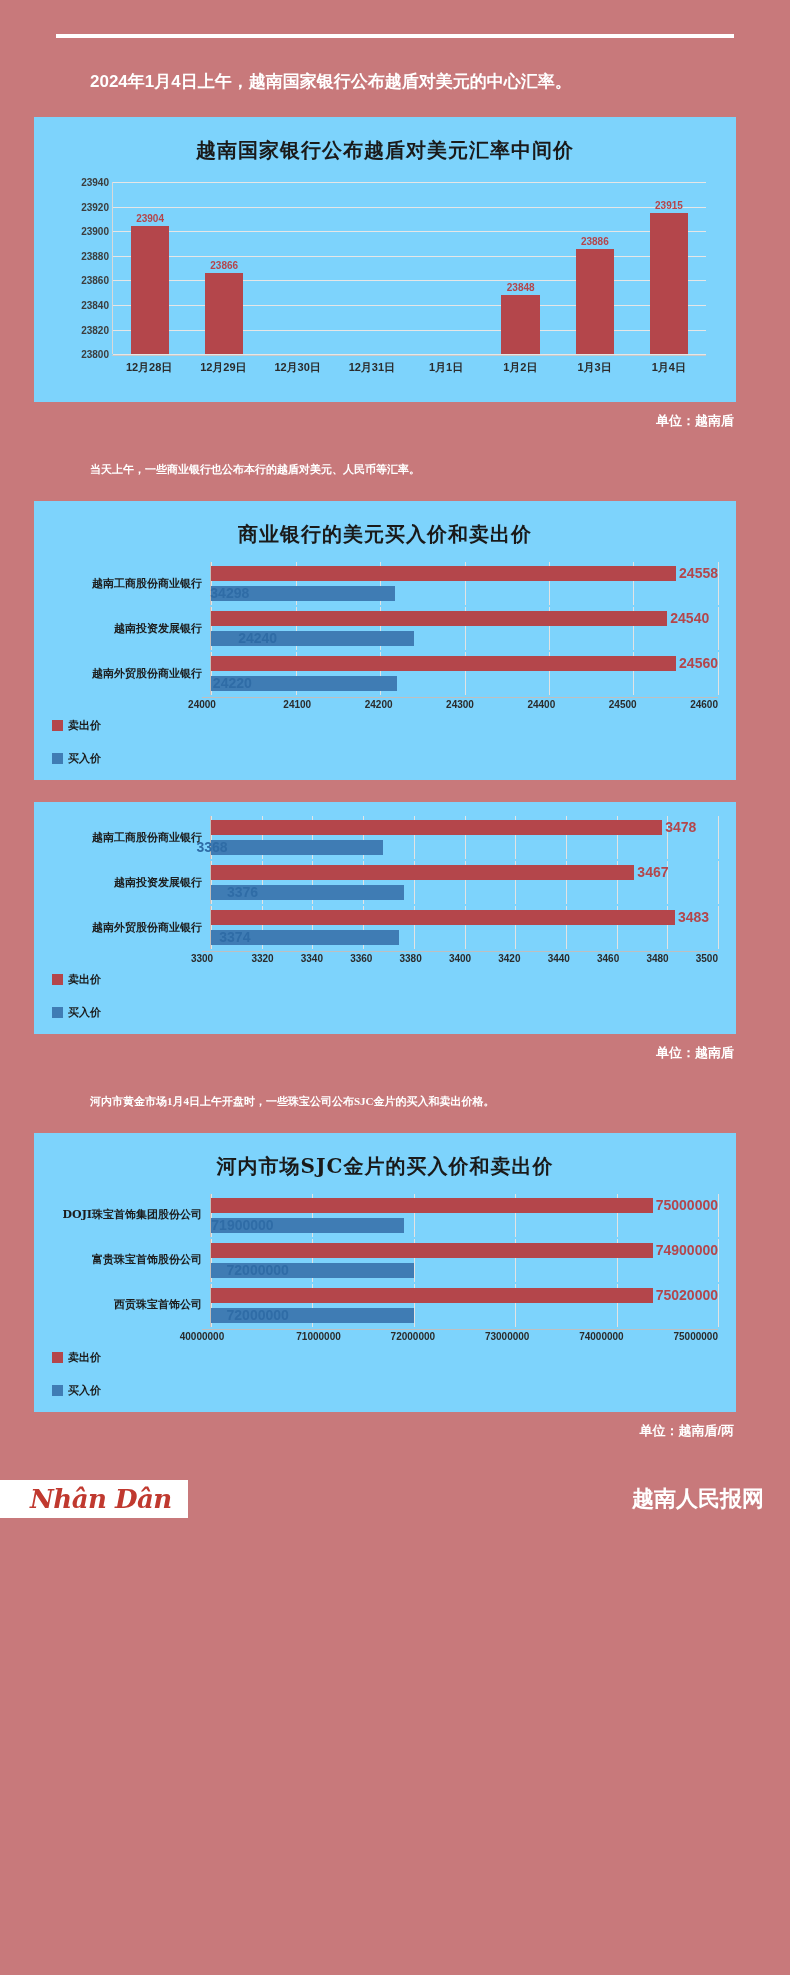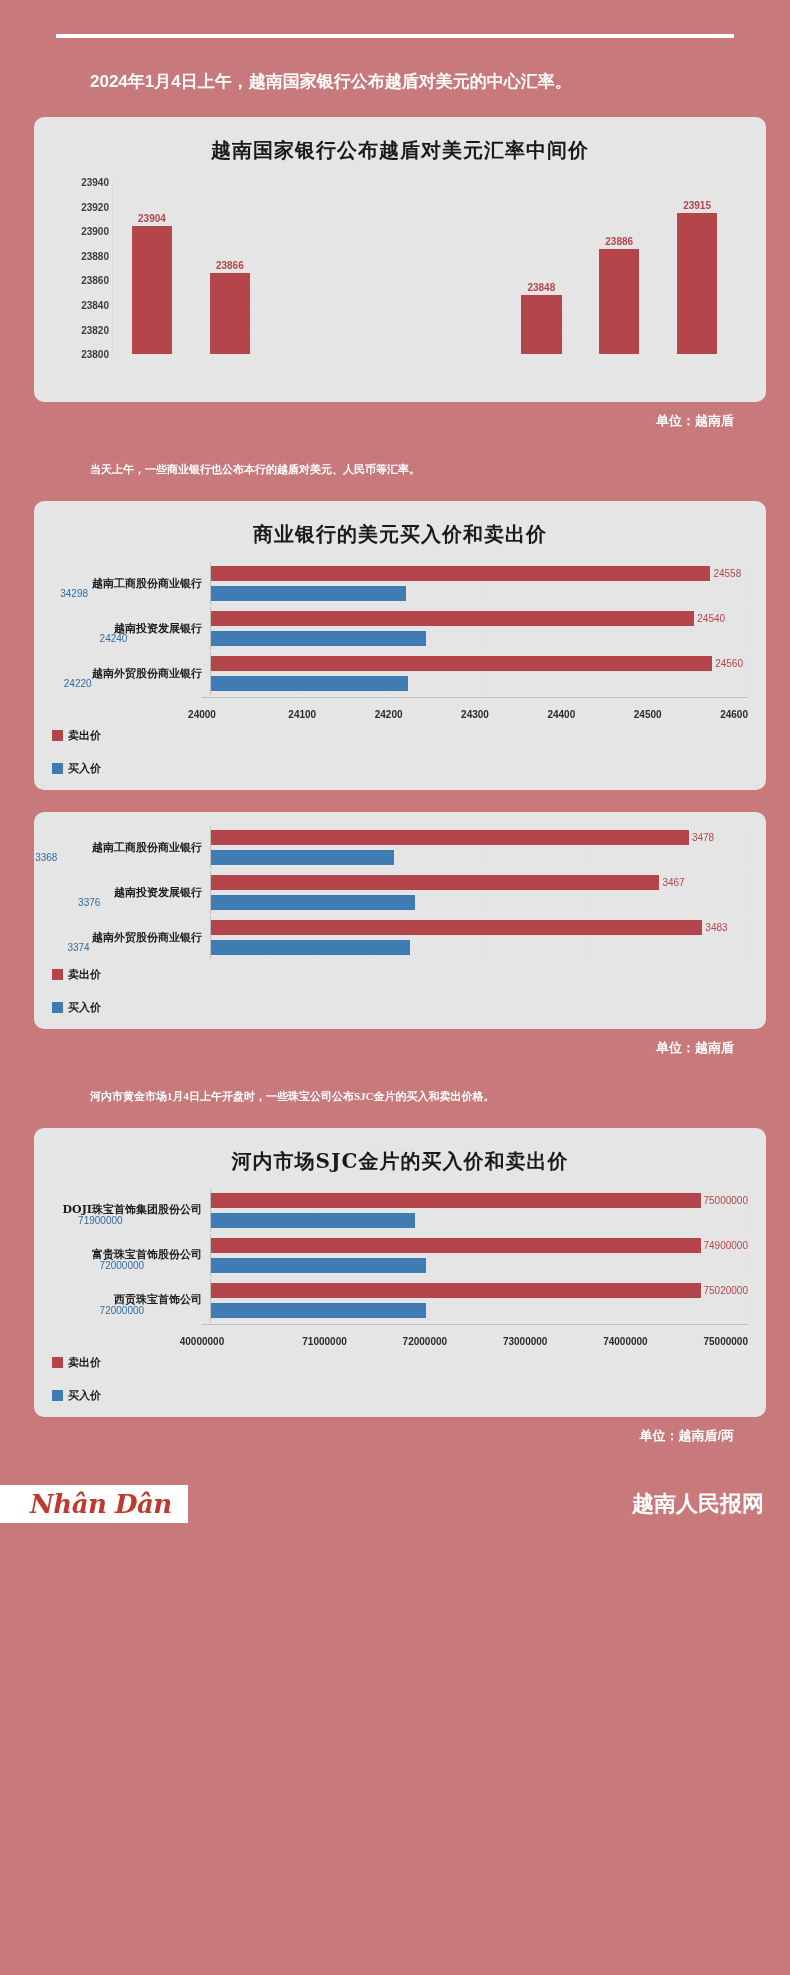--- a/index.html
+++ b/index.html
@@ -22,26 +22,25 @@
   .para{
     margin:30px 56px 0 56px;
     font-size:11px;
     font-weight:bold;
     line-height:1.7;
     color:#ffffff;
     text-indent:34px;
     font-family:Liberation Serif, serif;
   }
   .card{
-    background:#e5e5e5;
-    margin:22px 24px 0 34px;
+    background:#7dd3fc;
+    margin:22px 54px 0 34px;
     padding:14px 12px 14px 12px;
     box-sizing:border-box;
     color:#222;
-    border-radius:10px;
   }
   .card-title{
     text-align:center;
     font-size:20px;
     font-weight:bold;
     color:#1a1a1a;
     font-family:"DejaVu Serif","Liberation Serif",serif;
     margin:6px 0 14px 0;
     letter-spacing:1px;
   }
@@ -76,26 +75,26 @@
     font-weight:bold;
     color:#1c1c1c;
     font-family:"DejaVu Serif","Liberation Serif",serif;
     line-height:1.2;
   }
   .hplot{flex:1;position:relative;border-left:1px solid #bfbfbf;}
   .hbar-line{position:relative;height:17px;margin:3px 0;display:flex;align-items:center;}
   .hbar{height:15px;}
   .hbar.sell{background:#b4464b;}
   .hbar.buy{background:#3f7cb4;}
-  .hval{font-size:10px;font-weight:normal;margin-left:3px;}
+  .hval{font-size:14px;font-weight:bold;margin-left:3px;text-align:center;}
   .hval.sell{color:#b4464b;}
   .hval.buy{color:#2f6ca6;}
   .hval.inside{position:absolute;right:4px;color:#ffffff;margin:0;}
   .hgrid{position:absolute;top:0;bottom:0;border-left:1px solid #e3e3e3;}
-  .haxis{display:flex;margin-left:150px;border-top:1px solid #bfbfbf;padding-top:11px;}
+  .haxis{display:flex;margin-left:150px;border-top:1px solid #bfbfbf;padding-top:1px;}
   .haxis .t{flex:1;text-align:right;font-size:10px;color:#2b2b2b;font-weight:bold;}
   .haxis .t:first-child{text-align:left;flex:0 0 0;}
   .legend{display:flex;justify-content:center;gap:18px;margin-top:8px;flex-direction:column;}
   .legend .item{display:flex;align-items:center;font-size:11px;font-weight:bold;color:#1c1c1c;}
   .swatch{width:11px;height:11px;margin-right:5px;display:inline-block;}
   .swatch.sell{background:#b4464b;}
   .swatch.buy{background:#3f7cb4;}
 
   
   .footer{
@@ -171,20 +170,30 @@
             <div class="bar-slot">
               <div class="bar-lbl">23886</div>
               <div class="bar" style="height: 61.4286%;"></div>
             </div>
             <div class="bar-slot">
               <div class="bar-lbl">23915</div>
               <div class="bar" style="height: 82.1429%;"></div>
             </div>
           </div>
         </div>
+      <div class="xaxis" id="col-xaxis">
+          <div class="xtick">12月28日</div>
+          <div class="xtick">12月29日</div>
+          <div class="xtick">12月30日</div>
+          <div class="xtick">12月31日</div>
+          <div class="xtick">1月1日</div>
+          <div class="xtick">1月2日</div>
+          <div class="xtick">1月3日</div>
+          <div class="xtick">1月4日</div>
+        </div>
     </div>
   </div>
   <div class="unit">单位：越南盾</div>
 
   <div class="para">当天上午，一些商业银行也公布本行的越盾对美元、人民币等汇率。</div>
 
   <div class="card">
     <div class="card-title">商业银行的美元买入价和卖出价</div>
     <div class="hbar-chart" id="hchart-1">
         <div class="hrow-group">
@@ -336,20 +345,33 @@
             <div class="hbar-line">
               <div class="hbar sell" style="width: 91.5%; background: rgb(180, 70, 75);"></div>
               <div class="hval sell">3483</div>
             </div>
             <div class="hbar-line">
               <div class="hbar buy" style="width: 37%; background: rgb(63, 124, 180);"></div>
               <div class="hval buy inside" style="position: absolute; left: calc(37% - 4px); transform: translateX(-100%); color: rgb(47, 108, 166);">3374</div>
             </div>
           </div>
         </div>
+        <div class="haxis">
+          <div class="t" style="flex: 0 0 auto; transform: translateX(-50%);">3300</div>
+          <div class="t">3320</div>
+          <div class="t">3340</div>
+          <div class="t">3360</div>
+          <div class="t">3380</div>
+          <div class="t">3400</div>
+          <div class="t">3420</div>
+          <div class="t">3440</div>
+          <div class="t">3460</div>
+          <div class="t">3480</div>
+          <div class="t">3500</div>
+        </div>
         <div class="legend">
           <div class="item">
             <span class="swatch sell"></span>
             <span>卖出价</span>
           </div>
           <div class="item">
             <span class="swatch buy"></span>
             <span>买入价</span>
           </div>
         </div>

